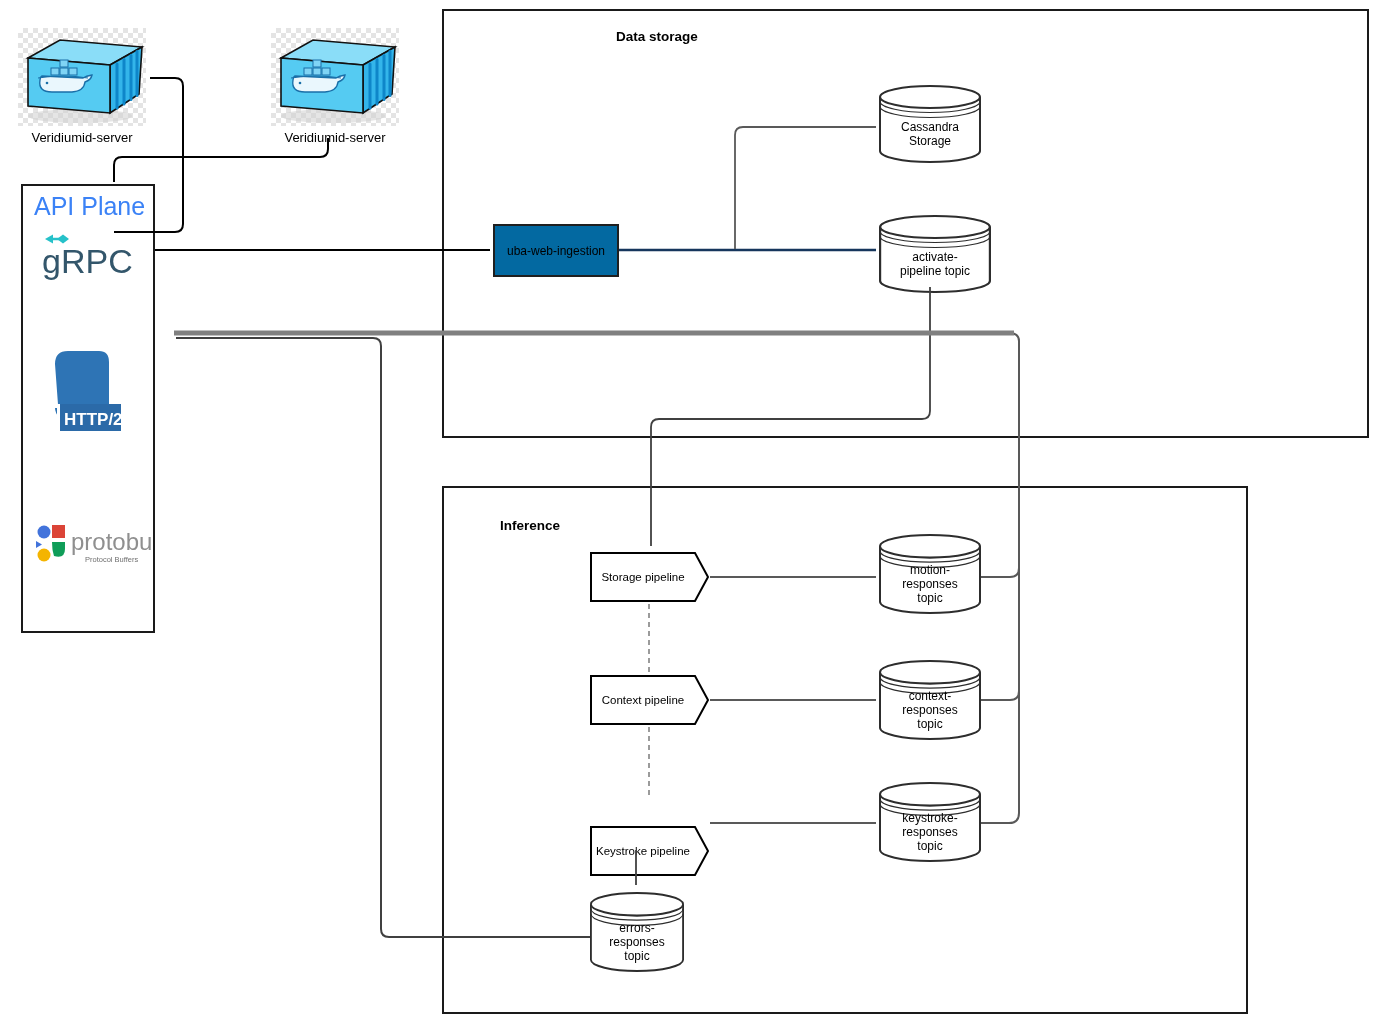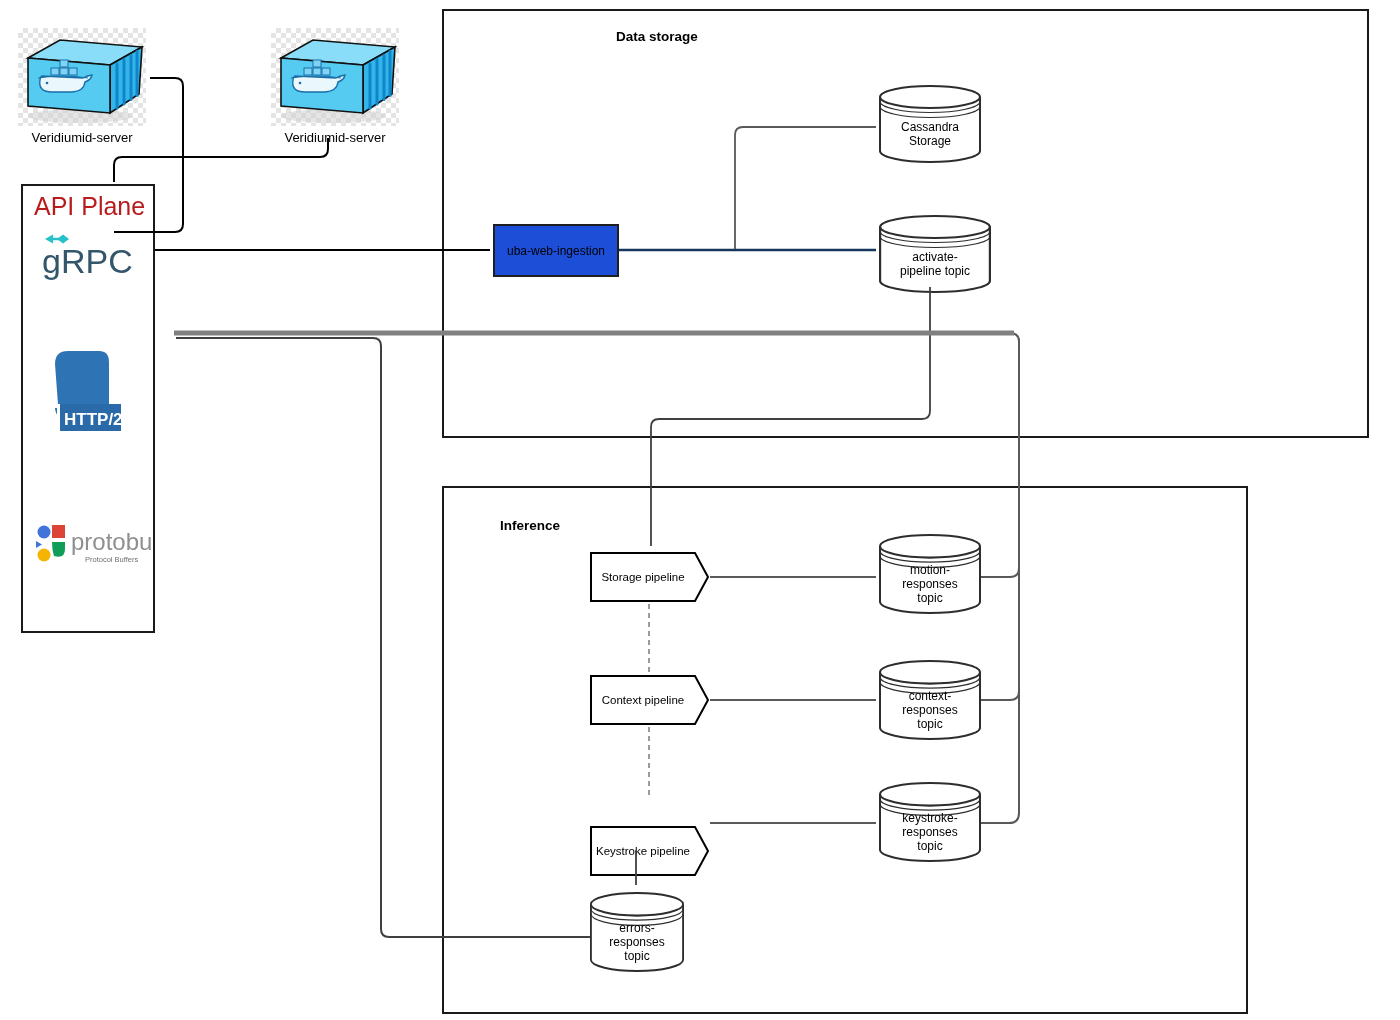--- a/index.html
+++ b/index.html
@@ -4,23 +4,23 @@
 <style>
   html,body{margin:0;padding:0;background:#fff;}
   #canvas{position:relative;width:1400px;height:1020px;background:#ffffff;overflow:hidden;
           font-family:"Liberation Sans", sans-serif;color:#000;}
   
   .groupbox{position:absolute;background:#fff;border:2px solid #1a1a1a;box-sizing:border-box;}
   .group-title{position:absolute;font-size:13.5px;font-weight:bold;color:#000;white-space:nowrap;}
   
   #api-plane{position:absolute;left:21px;top:184px;width:134px;height:449px;
              border:2px solid #1a1a1a;background:#fff;box-sizing:border-box;}
-  .api-title{position:absolute;left:11px;top:6px;font-size:25px;color:#b91c1c;white-space:nowrap;}
-  
-  .rectnode{position:absolute;background:#1d4ed8;border:2px solid #1f1f1f;box-sizing:border-box;
+  .api-title{position:absolute;left:11px;top:6px;font-size:25px;color:#3b82f6;white-space:nowrap;}
+  
+  .rectnode{position:absolute;background:#0369a1;border:2px solid #1f1f1f;box-sizing:border-box;
             display:flex;align-items:center;justify-content:center;font-size:12px;text-align:center;}
   
   .cyl{position:absolute;}
   .cyl svg{position:absolute;left:0;top:0;width:100%;height:100%;}
   .cylbody{fill:#ffffff;stroke:#2d2d2d;stroke-width:2;}
   .cylline{fill:none;stroke:#2d2d2d;stroke-width:1.2;}
   .cyl-label{position:absolute;left:0;right:0;top:22px;bottom:2px;display:flex;align-items:center;
              justify-content:center;text-align:center;font-size:12px;line-height:1.18;white-space:pre-line;}
   
   .step{position:absolute;width:120px;height:50px;}

